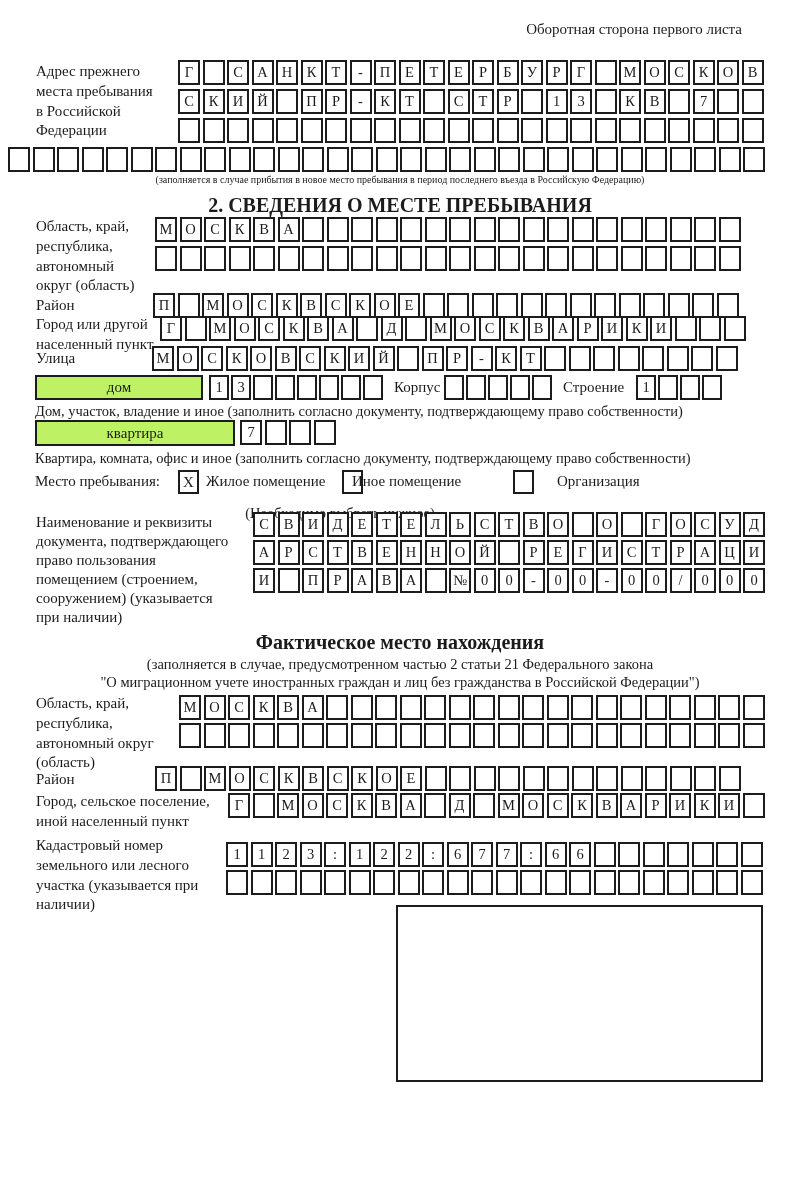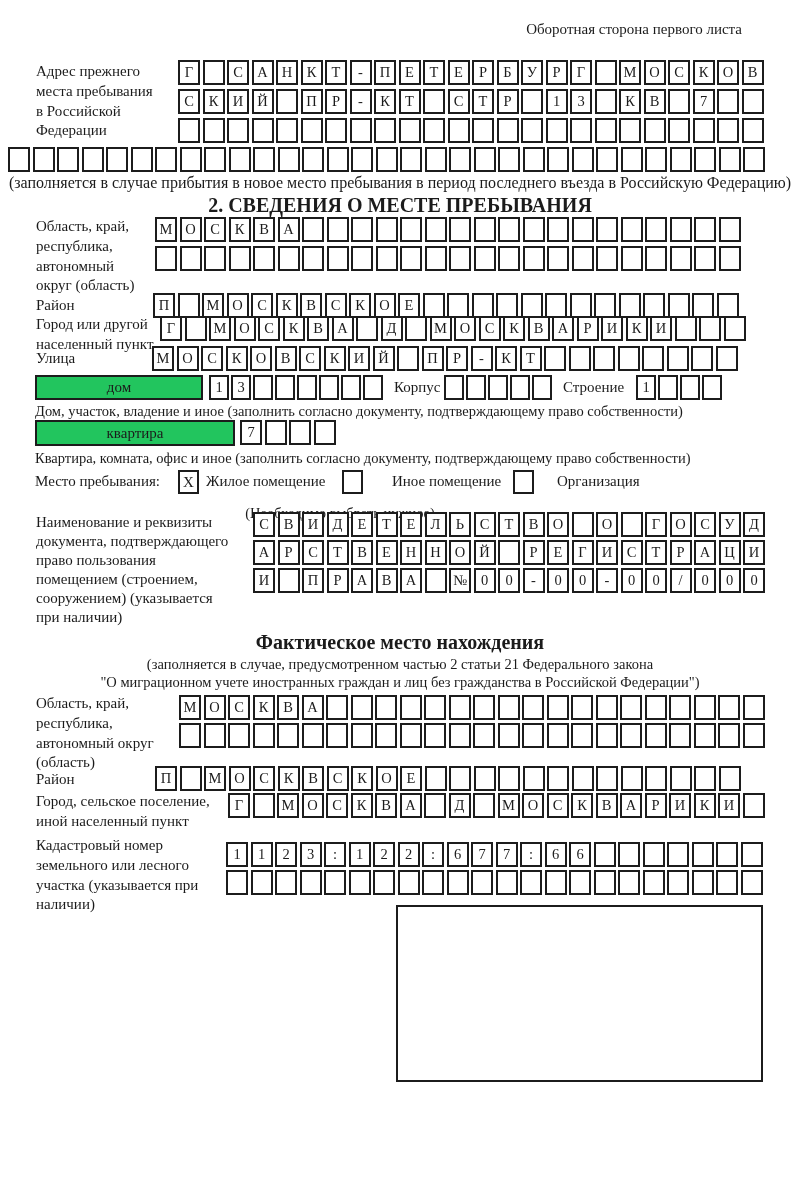--- a/index.html
+++ b/index.html
@@ -4,34 +4,34 @@
 <style>
   html,body{margin:0;padding:0;background:#e8e8e8;}
   #page{
     position:relative;width:800px;height:1180px;margin:0 auto;
     background:#ffffff;color:#1b1b1b;
     font-family:"Liberation Serif","DejaVu Serif",serif;
     overflow:hidden;
   }
   .abs{position:absolute;}
   .lbl{font-size:15px;line-height:1.32;color:#1b1b1b;}
-  .note{font-size:16px;color:#1b1b1b;}
+  .note{font-size:10px;color:#1b1b1b;}
   .center{left:0;width:800px;text-align:center;}
   .title{font-size:20px;font-weight:bold;}
   .row{position:absolute;display:flex;gap:2.5px;}
   .cell{
     width:22px;height:25px;flex:0 0 auto;box-sizing:border-box;
     border:2px solid #1c1c1c;background:#fff;
     display:flex;align-items:center;justify-content:center;
     font-size:14.5px;line-height:1;
   }
   .row-sm{gap:2px;}
   .row-sm .cell{width:20px;height:25px;}
   .wide-box{
-    box-sizing:border-box;border:2px solid #1c1c1c;background:#22c55e;
+    box-sizing:border-box;border:2px solid #1c1c1c;background:#bef264;
     display:flex;align-items:center;justify-content:center;
     font-size:15px;
   }
   .chk{
     position:absolute;width:21px;height:24px;box-sizing:border-box;
     border:2px solid #1c1c1c;display:flex;align-items:center;justify-content:center;
     font-size:15px;background:#fff;
   }
   .stamp-box{
     position:absolute;box-sizing:border-box;border:2px solid #1c1c1c;background:#fff;
@@ -335,21 +335,21 @@
       <span class="cell"></span>
       <span class="cell"></span>
       <span class="cell"></span>
     </div>
   <div class="abs note" style="left:35px;top:450px;width:760px;font-size:14.5px;">Квартира, комната, офис и иное (заполнить согласно документу, подтверждающему право собственности)</div>
 
   <div class="abs lbl" style="left:35px;top:472px;">Место пребывания:</div>
   <div class="chk" style="left:178px;top:470px;">X</div>
   <div class="abs lbl" style="left:206px;top:472px;">Жилое помещение</div>
   <div class="chk" style="left:342px;top:470px;"></div>
-  <div class="abs lbl" style="left:392px;top:472px;">Иное помещение</div>
+  <div class="abs lbl" style="left:352px;top:472px;">Иное помещение</div>
   <div class="chk" style="left:513px;top:470px;"></div>
   <div class="abs lbl" style="left:557px;top:472px;">Организация</div>
   <div class="abs note" style="left:180px;top:496px;width:320px;text-align:center;font-size:14.5px;margin-top:9px;">(Необходимо выбрать нужное)</div>
 
   <div class="abs lbl" style="left:36px;top:513px;width:200px;line-height:19px;">Наименование и реквизиты документа, подтверждающего право пользования помещением (строением, сооружением) (указывается при наличии)</div>
   <div class="row" style="left:253px;top:512px;">
       <span class="cell">С</span>
       <span class="cell">В</span>
       <span class="cell">И</span>
       <span class="cell">Д</span>

